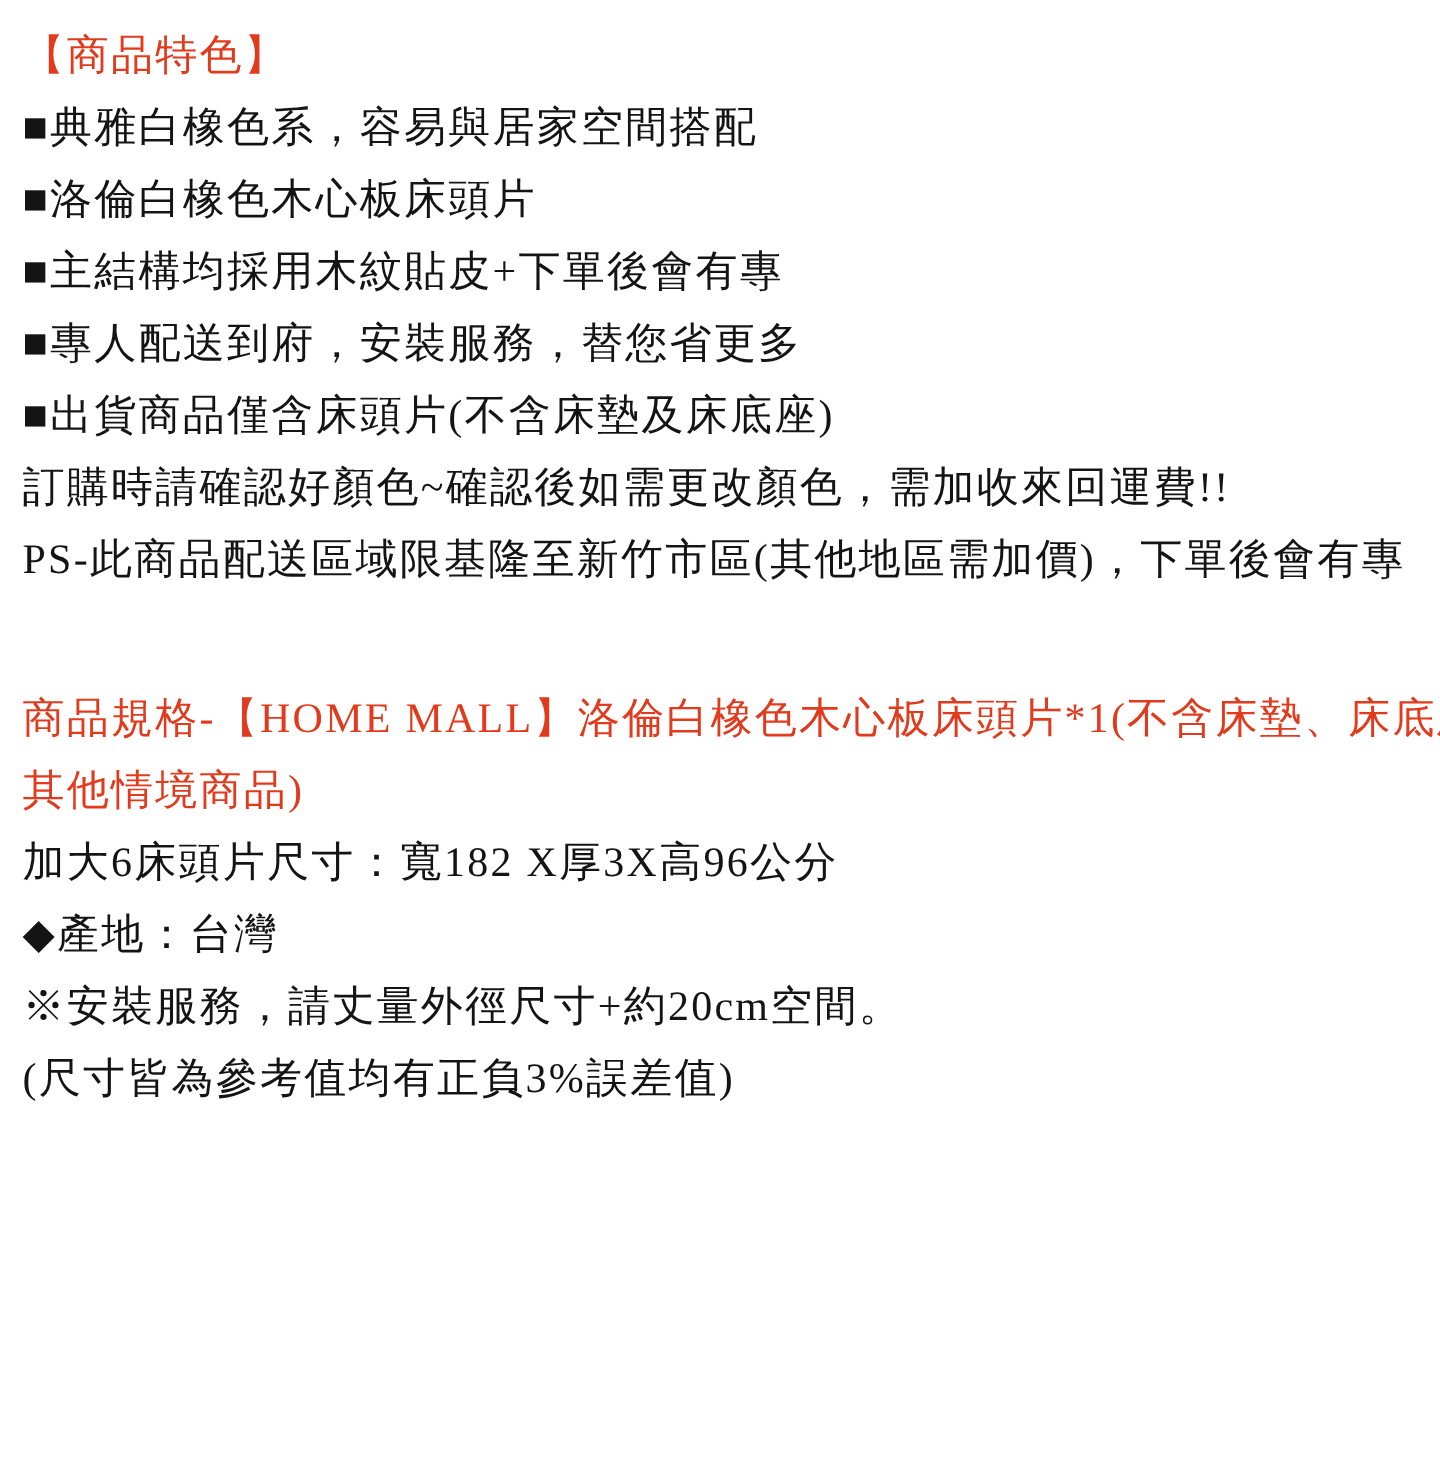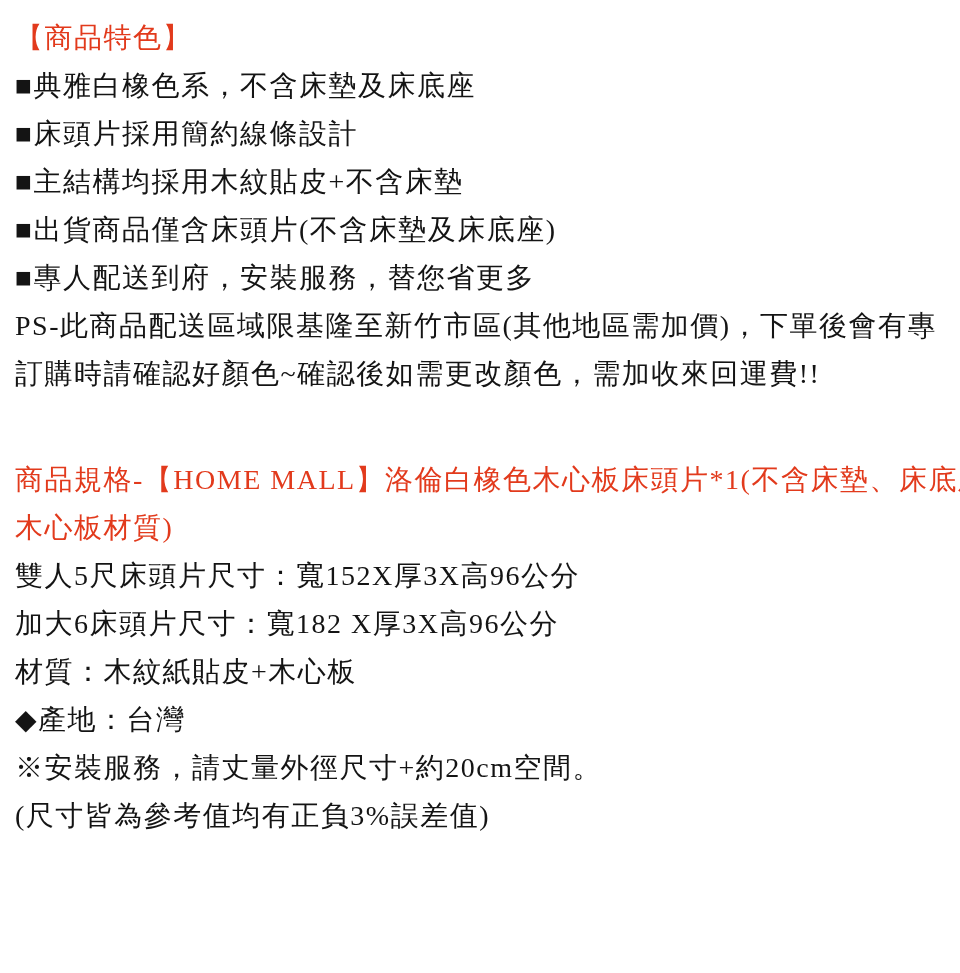--- a/index.html
+++ b/index.html
@@ -37,33 +37,31 @@
     margin-top:58px;
   }
 </style>
 </head>
 <body>
 
 <main>
 
   <section>
     <h2 class="line red">【商品特色】</h2>
-    <p class="line">■典雅白橡色系，不含床墊及床底座</p>
-    <p class="line">■床頭片採用簡約線條設計</p>
-    <p class="line">■主結構均採用木紋貼皮+不含床墊</p>
+    <p class="line">■典雅白橡色系，容易與居家空間搭配</p>
+    <p class="line">■洛倫白橡色木心板床頭片</p>
+    <p class="line">■主結構均採用木紋貼皮+下單後會有專</p>
+    <p class="line">■專人配送到府，安裝服務，替您省更多</p>
     <p class="line">■出貨商品僅含床頭片(不含床墊及床底座)</p>
-    <p class="line">■專人配送到府，安裝服務，替您省更多</p>
+    <p class="line">訂購時請確認好顏色~確認後如需更改顏色，需加收來回運費!!</p>
     <p class="line">PS-此商品配送區域限基隆至新竹市區(其他地區需加價)，下單後會有專</p>
-    <p class="line">訂購時請確認好顏色~確認後如需更改顏色，需加收來回運費!!</p>
   </section>
 
   <section class="specs-section">
     <h2 class="line red">商品規格-【HOME MALL】洛倫白橡色木心板床頭片*1(不含床墊、床底及</h2>
-    <h2 class="line red">木心板材質)</h2>
-    <p class="line">雙人5尺床頭片尺寸：寬152X厚3X高96公分</p>
+    <h2 class="line red">其他情境商品)</h2>
     <p class="line">加大6床頭片尺寸：寬182 X厚3X高96公分</p>
-    <p class="line">材質：木紋紙貼皮+木心板</p>
     <p class="line">◆產地：台灣</p>
     <p class="line">※安裝服務，請丈量外徑尺寸+約20cm空間。</p>
     <p class="line">(尺寸皆為參考值均有正負3%誤差值)</p>
   </section>
 
 </main>
 
 </body></html>

